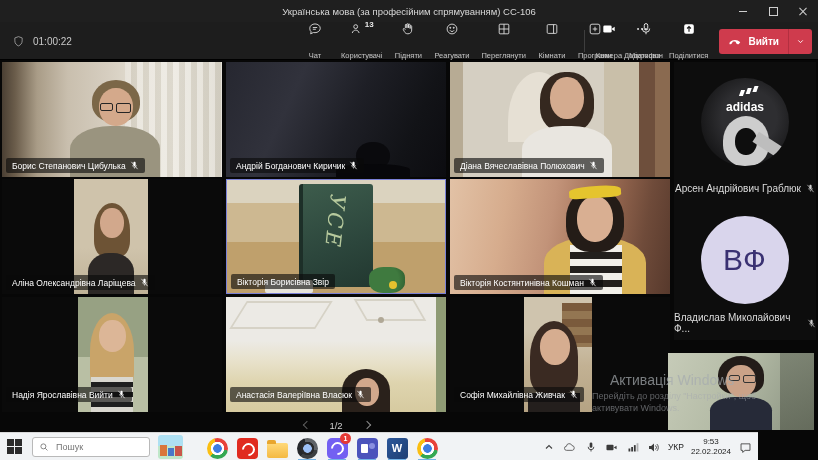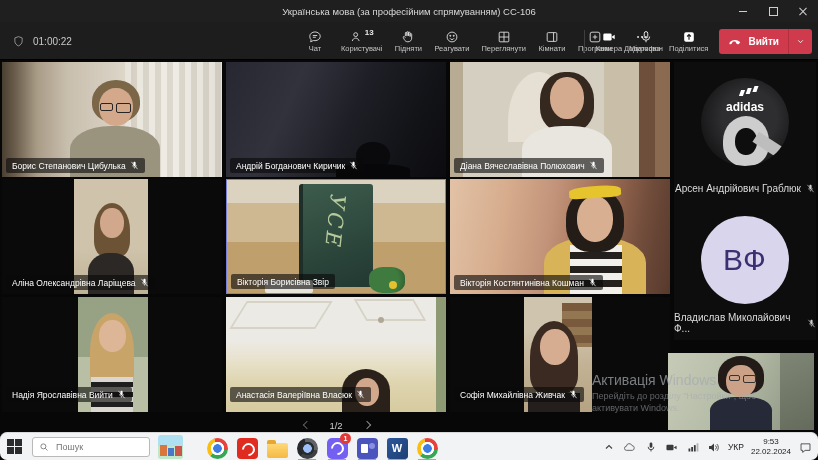--- a/index.html
+++ b/index.html
@@ -15,21 +15,21 @@
   .wc{width:30px;height:22px;display:flex;align-items:center;justify-content:center;position:relative;}
   .wmin::after{content:"";width:8px;height:1px;background:#cfcfcf;}
   .wmax::after{content:"";width:7px;height:7px;border:1px solid #cfcfcf;}
   .wclose::before,.wclose::after{content:"";position:absolute;width:10px;height:1px;background:#cfcfcf;}
   .wclose::before{transform:rotate(45deg);} .wclose::after{transform:rotate(-45deg);}
 
   
   .toolbar{position:absolute;left:0;top:22px;width:818px;height:38px;background:#1d1d1d;border-bottom:1px solid #000;}
   .timer{position:absolute;left:12px;top:0;height:38px;display:flex;align-items:center;gap:8px;color:#c9c9c9;font-size:10px;}
   .tb-center{position:absolute;left:298px;top:0;height:38px;display:flex;align-items:center;gap:6px;}
-  .tbtn{display:flex;flex-direction:column;align-items:center;justify-content:center;gap:0;
+  .tbtn{display:flex;flex-direction:column;align-items:center;justify-content:space-between;gap:0;
         min-width:34px;padding:0 3px;height:38px;color:#d2d2d2;cursor:pointer;}
   .tbtn svg{width:14px;height:14px;}
   .tbtn .lbl{font-size:7.5px;white-space:nowrap;color:#c4c4c4;}
   .iconrow{display:flex;align-items:flex-start;}
   .badge13{font-size:8px;font-weight:bold;color:#e8e8e8;margin-left:1px;transform:translateY(-2px);}
   .tb-right{position:absolute;right:6px;top:0;height:38px;display:flex;align-items:center;}
   .tdiv{width:1px;height:22px;background:#3e3e3e;margin:0 7px;}
   .leave{display:flex;align-items:center;height:25px;background:#cf3b4d;border-radius:3px;margin-left:8px;
          color:#fff;font-size:10px;font-weight:bold;cursor:pointer;overflow:hidden;}
   .leave .main{display:flex;align-items:center;gap:6px;padding:0 9px;}
@@ -158,25 +158,25 @@
   .pager{position:absolute;left:0;top:356px;width:672px;height:18px;display:flex;align-items:center;justify-content:center;gap:16px;}
   .pchev{width:14px;height:14px;position:relative;cursor:pointer;}
   .pchev::after{content:"";position:absolute;left:5px;top:4px;width:5px;height:5px;border-left:1.5px solid #8d8d8d;border-bottom:1.5px solid #8d8d8d;}
   .pprev::after{transform:rotate(45deg);border-color:#5e5e5e;}
   .pnext::after{transform:rotate(-135deg);}
   .pnum{color:#d0d0d0;font-size:9.5px;}
 
   
   .wmark{position:absolute;left:592px;top:372px;width:210px;z-index:40;pointer-events:none;
          color:rgba(165,170,175,.72);}
-  .wmark .l1{font-size:14px;margin-bottom:2px;}
+  .wmark .l1{font-size:14px;margin-bottom:2px;padding-left:18px;}
   .wmark .l2,.wmark .l3{font-size:9px;color:rgba(165,170,175,.55);line-height:1.35;}
 
   
-  .taskbar{position:absolute;left:0;top:432px;width:818px;height:28px;background:#f1f3f5;border-top:1px solid #d8d8d8;border-radius:7px;}
+  .taskbar{position:absolute;left:0;top:432px;width:758px;height:28px;background:#f1f3f5;border-top:1px solid #d8d8d8;}
   .startbtn{position:absolute;left:7px;top:6px;width:16px;height:16px;display:grid;grid-template-columns:7px 7px;grid-template-rows:7px 7px;gap:1px;cursor:pointer;}
   .startbtn i{background:#2b2b2b;}
   .searchbox{position:absolute;left:32px;top:4px;width:118px;height:20px;background:#fff;border:1px solid #b9b9b9;border-radius:3px;
              display:flex;align-items:center;gap:5px;padding:0 6px;}
   .searchbox input{border:none;outline:none;width:80px;font-size:9px;color:#444;font-family:"Liberation Sans",sans-serif;background:transparent;}
   .widgeticon{position:absolute;left:158px;top:2px;width:25px;height:24px;border-radius:3px;cursor:pointer;
       background:linear-gradient(180deg,#aee0f2 0 45%,#bfe7c9 45% 100%);overflow:hidden;}
   .widgeticon i{position:absolute;}
   .widgeticon .h1{left:2px;top:10px;width:7px;height:11px;background:#d9763b;}
   .widgeticon .h2{left:10px;top:13px;width:6px;height:8px;background:#4a78c9;}

